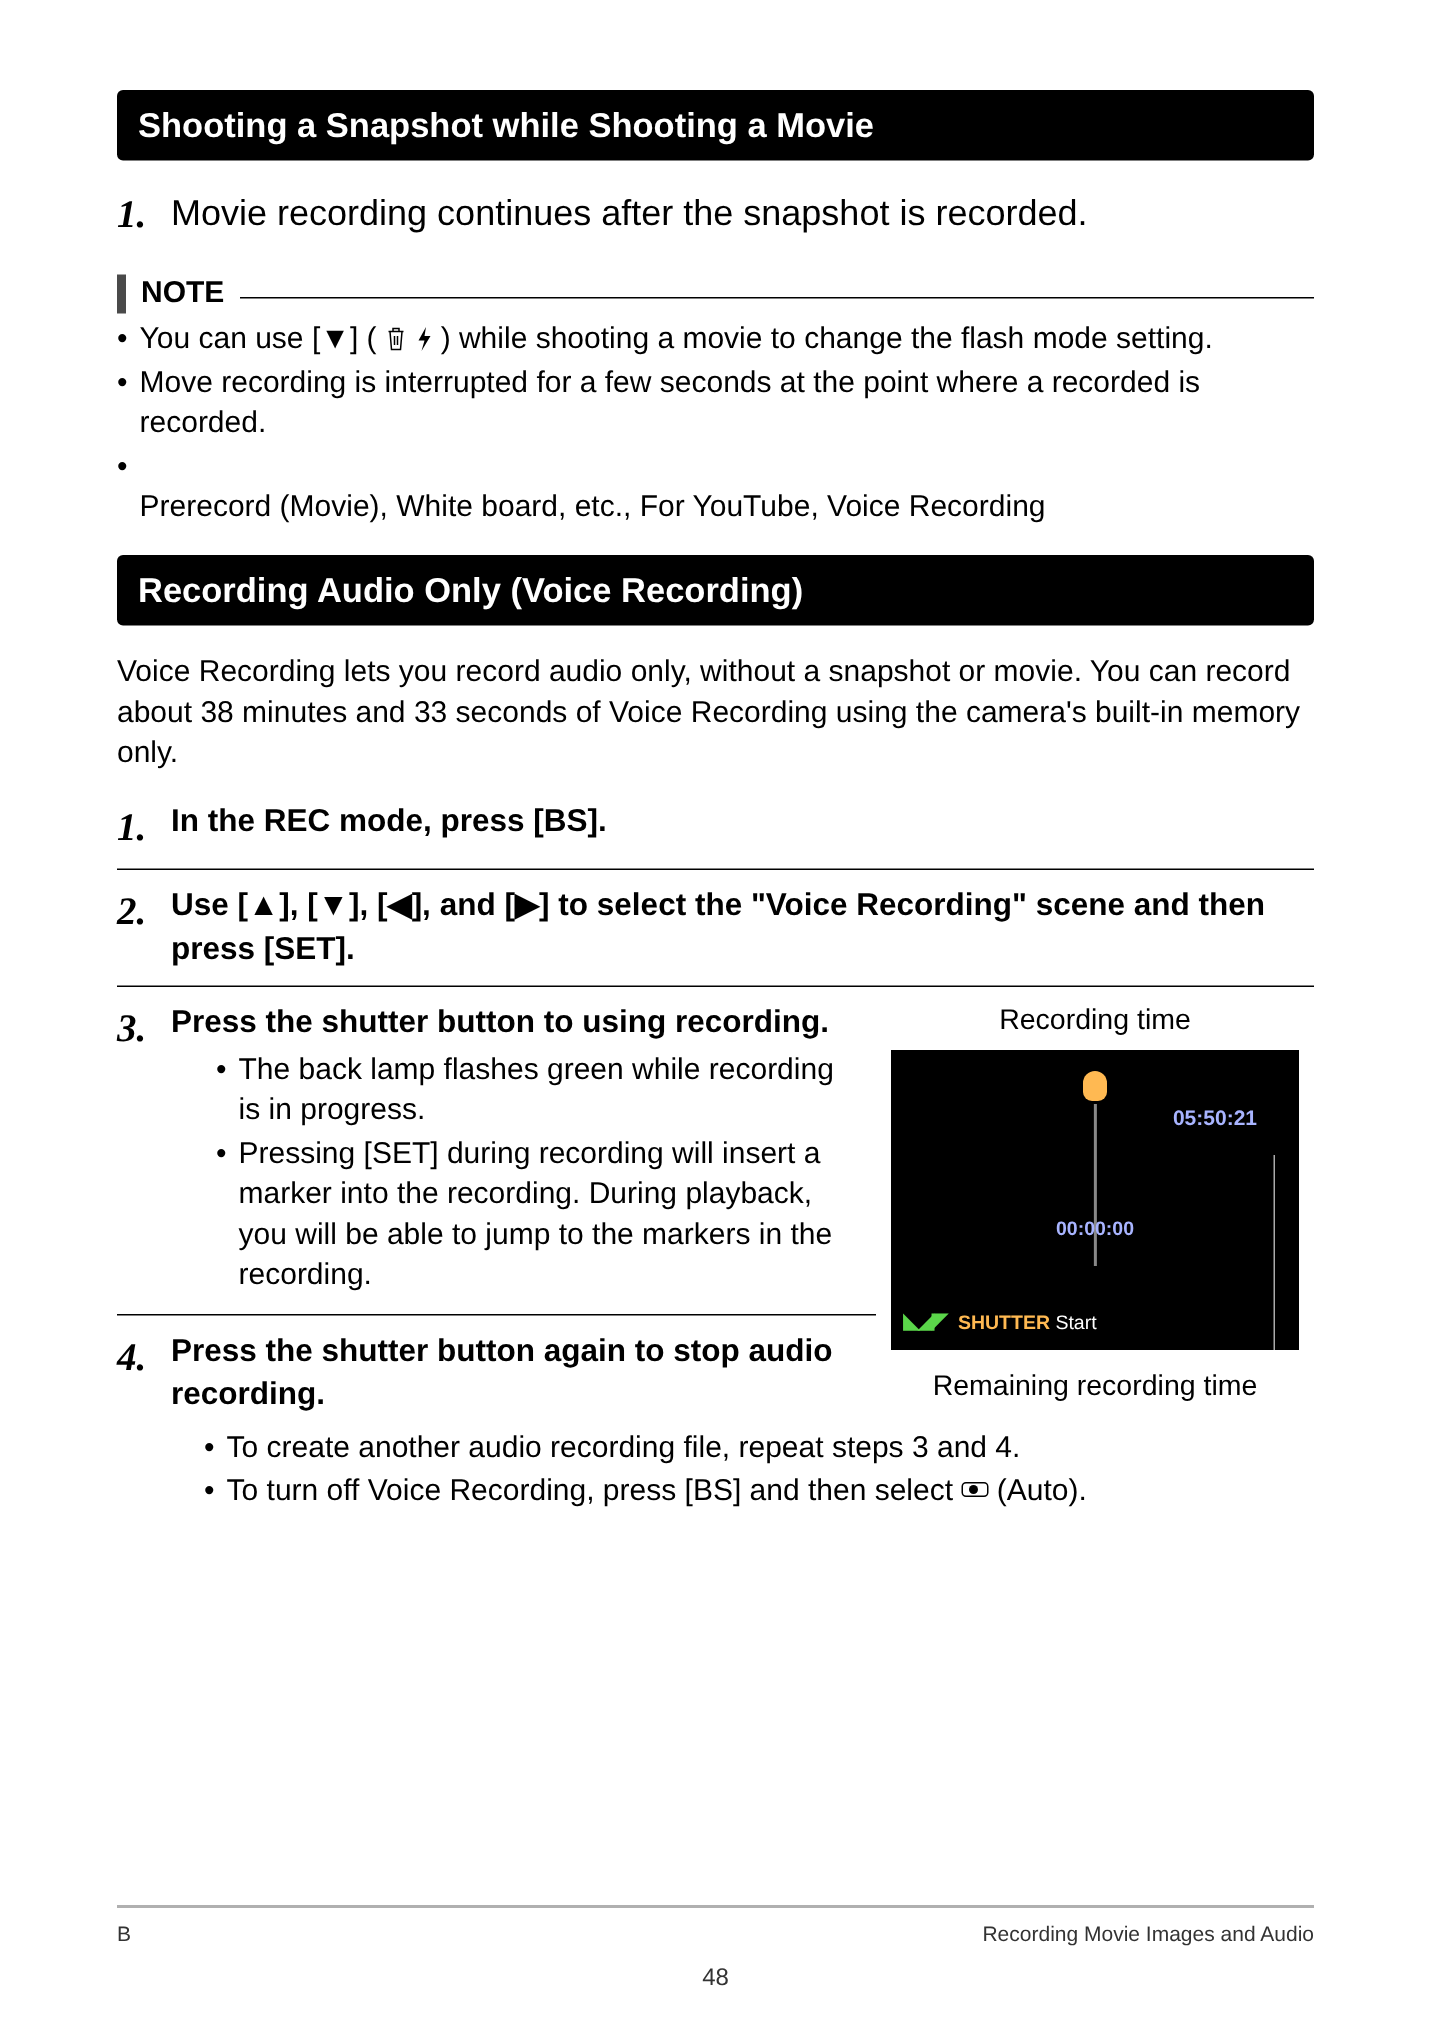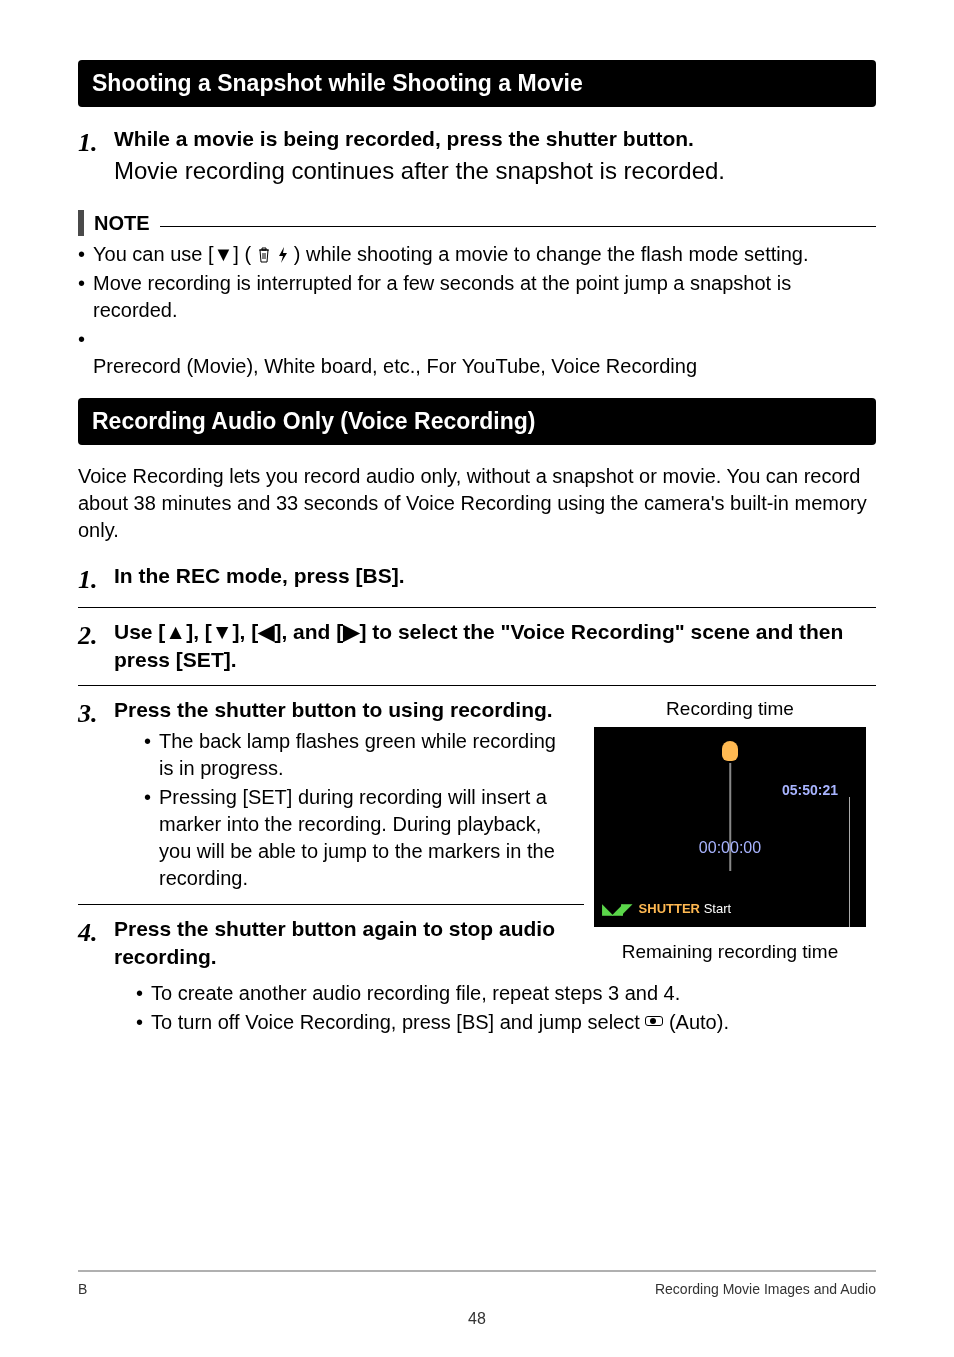--- a/index.html
+++ b/index.html
@@ -113,34 +113,34 @@
     position: absolute;
     top: 36px;
     left: 50%;
     width: 1.5px;
     height: 108px;
     background: #888;
     transform: translateX(-50%);
   }
   .remaining {
     position: absolute;
-    top: 54px;
+    top: 36px;
     right: 10px;
     color: #a8b4ff;
     font-weight: bold;
     font-size: 14px;
   }
   .elapsed {
     position: absolute;
     top: 110px;
     left: 50%;
     transform: translateX(-50%);
     color: #a8b4ff;
-    font-weight: normal;
-    font-size: 16px;
+    font-weight: bold;
+    font-size: 13px;
   }
   .bottom-row {
     position: absolute;
     bottom: 8px;
     left: 8px;
     right: 8px;
     display: flex;
     align-items: center;
     gap: 8px;
     font-size: 13px;
@@ -204,21 +204,20 @@
   }
 </style>
 </head>
 <body>
 
 <div class="section-bar">Shooting a Snapshot while Shooting a Movie</div>
 
 <div class="step">
   <div class="step-num">1.</div>
   <div class="step-body">
-    <div class="step-title">While a movie is being recorded, press the shutter button.</div>
     <div class="step-text">Movie recording continues after the snapshot is recorded.</div>
   </div>
 </div>
 
 <div class="note-block">
   <div class="note-header">
     <div class="note-tick"></div>
     <div class="note-label">NOTE</div>
     <div class="note-line"></div>
   </div>
@@ -235,21 +234,21 @@
         <span class="inline-icon" style="position:relative; top:-1px; margin-left:2px;">
           <svg width="10" height="16" viewBox="0 0 10 16">
               <path d="M6 0 L1 9 L5 9 L3 16 L9 6 L5 6 Z" fill="#000"></path>
             </svg>
         </span>
         <span>) while shooting a movie to change the flash mode setting.</span>
       </span>
     </div>
     <div class="bullet">
       <span class="bullet-marker">•</span>
-      <span>Move recording is interrupted for a few seconds at the point jump a snapshot is recorded.</span>
+      <span>Move recording is interrupted for a few seconds at the point where a recorded is recorded.</span>
     </div>
     <div class="bullet">
       <span class="bullet-marker">•</span>
       <span>
         <br>
         <span>Prerecord (Movie), White board, etc., For YouTube, Voice Recording</span>
       </span>
     </div>
   </div>
 </div>
@@ -330,21 +329,21 @@
 </div>
 
 <div class="bullets sub" style="padding-left:58px;">
   <div class="bullet">
     <span class="bullet-marker">•</span>
     <span>To create another audio recording file, repeat steps 3 and 4.</span>
   </div>
   <div class="bullet">
     <span class="bullet-marker">•</span>
     <span>
-      <span>To turn off Voice Recording, press [BS] and jump select </span><span class="icon-auto">
+      <span>To turn off Voice Recording, press [BS] and then select </span><span class="icon-auto">
           <span class="dot"></span>
         </span><span> (Auto).</span>
     </span>
   </div>
 </div>
 
 <div class="footer">
   <span>B</span>
   <span class="pg">48</span>
   <span>Recording Movie Images and Audio</span>

